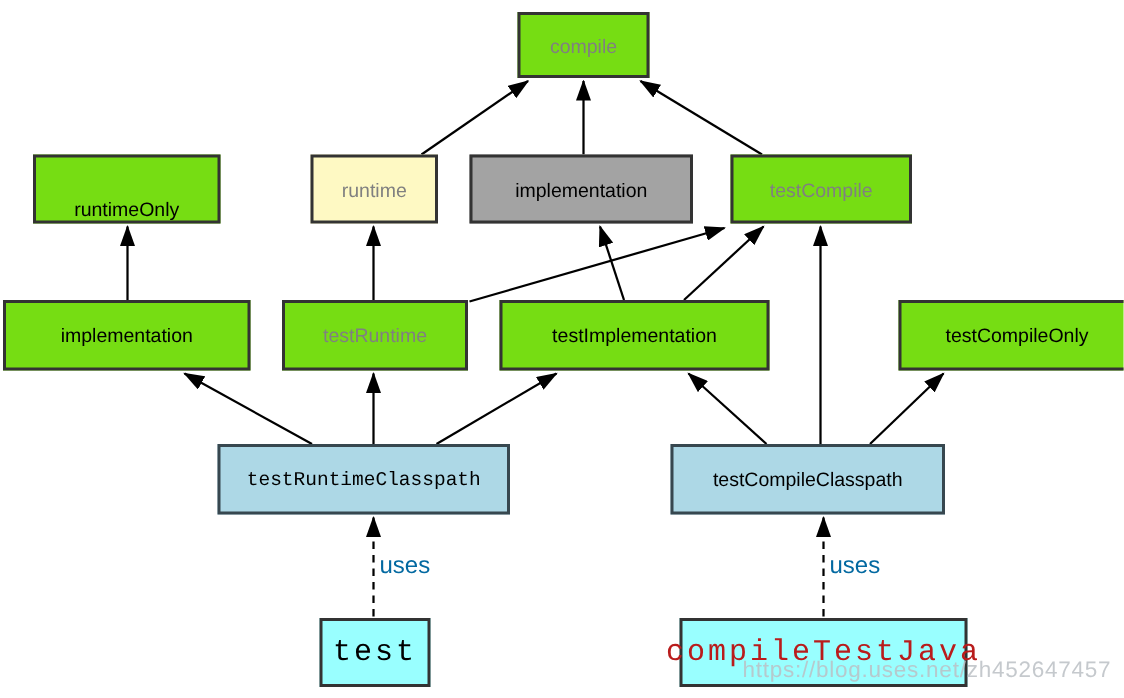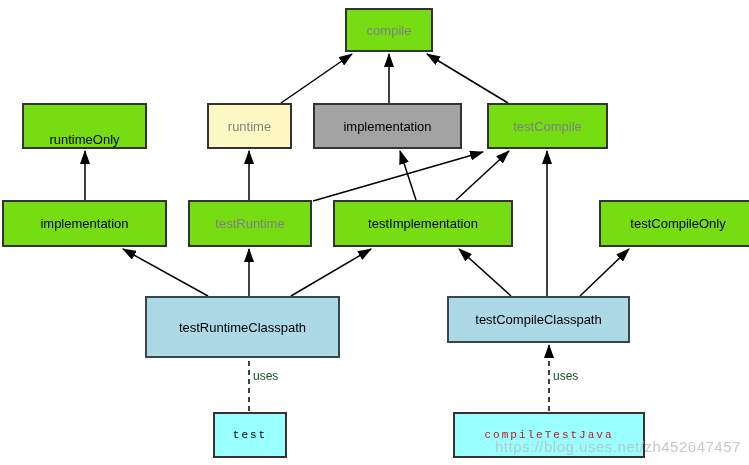--- a/index.html
+++ b/index.html
@@ -19,27 +19,27 @@
   .node{
     position:absolute;
     box-sizing:border-box;
     display:flex;align-items:center;justify-content:center;
     font-size:13px;
     white-space:nowrap;
     z-index:2;
   }
   .node.task{
     font-family:"Liberation Mono","DejaVu Sans Mono",monospace;
-    font-size:11px;
+    font-size:20px;
     letter-spacing:2px;
   }
   .edge-label{
     position:absolute;
-    font-size:12px;
-    color:#14532d;
+    font-size:16px;
+    color:#0369a1;
     z-index:3;
     white-space:nowrap;
   }
   #watermark{
     position:absolute;
     left:495px;top:438px;
     font-size:15px;
     color:rgba(187,192,196,0.85);
     letter-spacing:0.5px;
     z-index:5;
@@ -96,21 +96,21 @@
     </div>
     <div class="node configuration" style="left: 333px; top: 200px; width: 180px; height: 47px; background: rgb(118, 221, 19); border: 2px solid rgb(51, 51, 51); color: rgb(0, 0, 0);">
       <span>testImplementation</span>
     </div>
     <div class="node configuration" style="left: 188px; top: 200px; width: 124px; height: 47px; background: rgb(118, 221, 19); border: 2px solid rgb(51, 51, 51); color: rgb(128, 128, 128);">
       <span>testRuntime</span>
     </div>
     <div class="node configuration" style="left: 599px; top: 200px; width: 158px; height: 47px; background: rgb(118, 221, 19); border: 2px solid rgb(51, 51, 51); color: rgb(0, 0, 0);">
       <span>testCompileOnly</span>
     </div>
-    <div class="node classpath" style="left: 145px; top: 296px; width: 195px; height: 62px; background: rgb(173, 216, 230); border: 2px solid rgb(55, 71, 79); color: rgb(0, 0, 0);">
+    <div class="node classpath" style="left: 145px; top: 296px; width: 195px; height: 47px; background: rgb(173, 216, 230); border: 2px solid rgb(55, 71, 79); color: rgb(0, 0, 0); font-family: Liberation Mono, monospace;">
       <span>testRuntimeClasspath</span>
     </div>
     <div class="node classpath" style="left: 447px; top: 296px; width: 183px; height: 47px; background: rgb(173, 216, 230); border: 2px solid rgb(55, 71, 79); color: rgb(0, 0, 0);">
       <span>testCompileClasspath</span>
     </div>
     <div class="node task" style="left: 213px; top: 412px; width: 74px; height: 46px; background: rgb(153, 255, 255); border: 2px solid rgb(51, 51, 51); color: rgb(0, 0, 0);">
       <span>test</span>
     </div>
     <div class="node task" style="left: 453px; top: 412px; width: 192px; height: 46px; background: rgb(153, 255, 255); border: 2px solid rgb(51, 51, 51); color: #b91c1c;">
       <span>compileTestJava</span>

